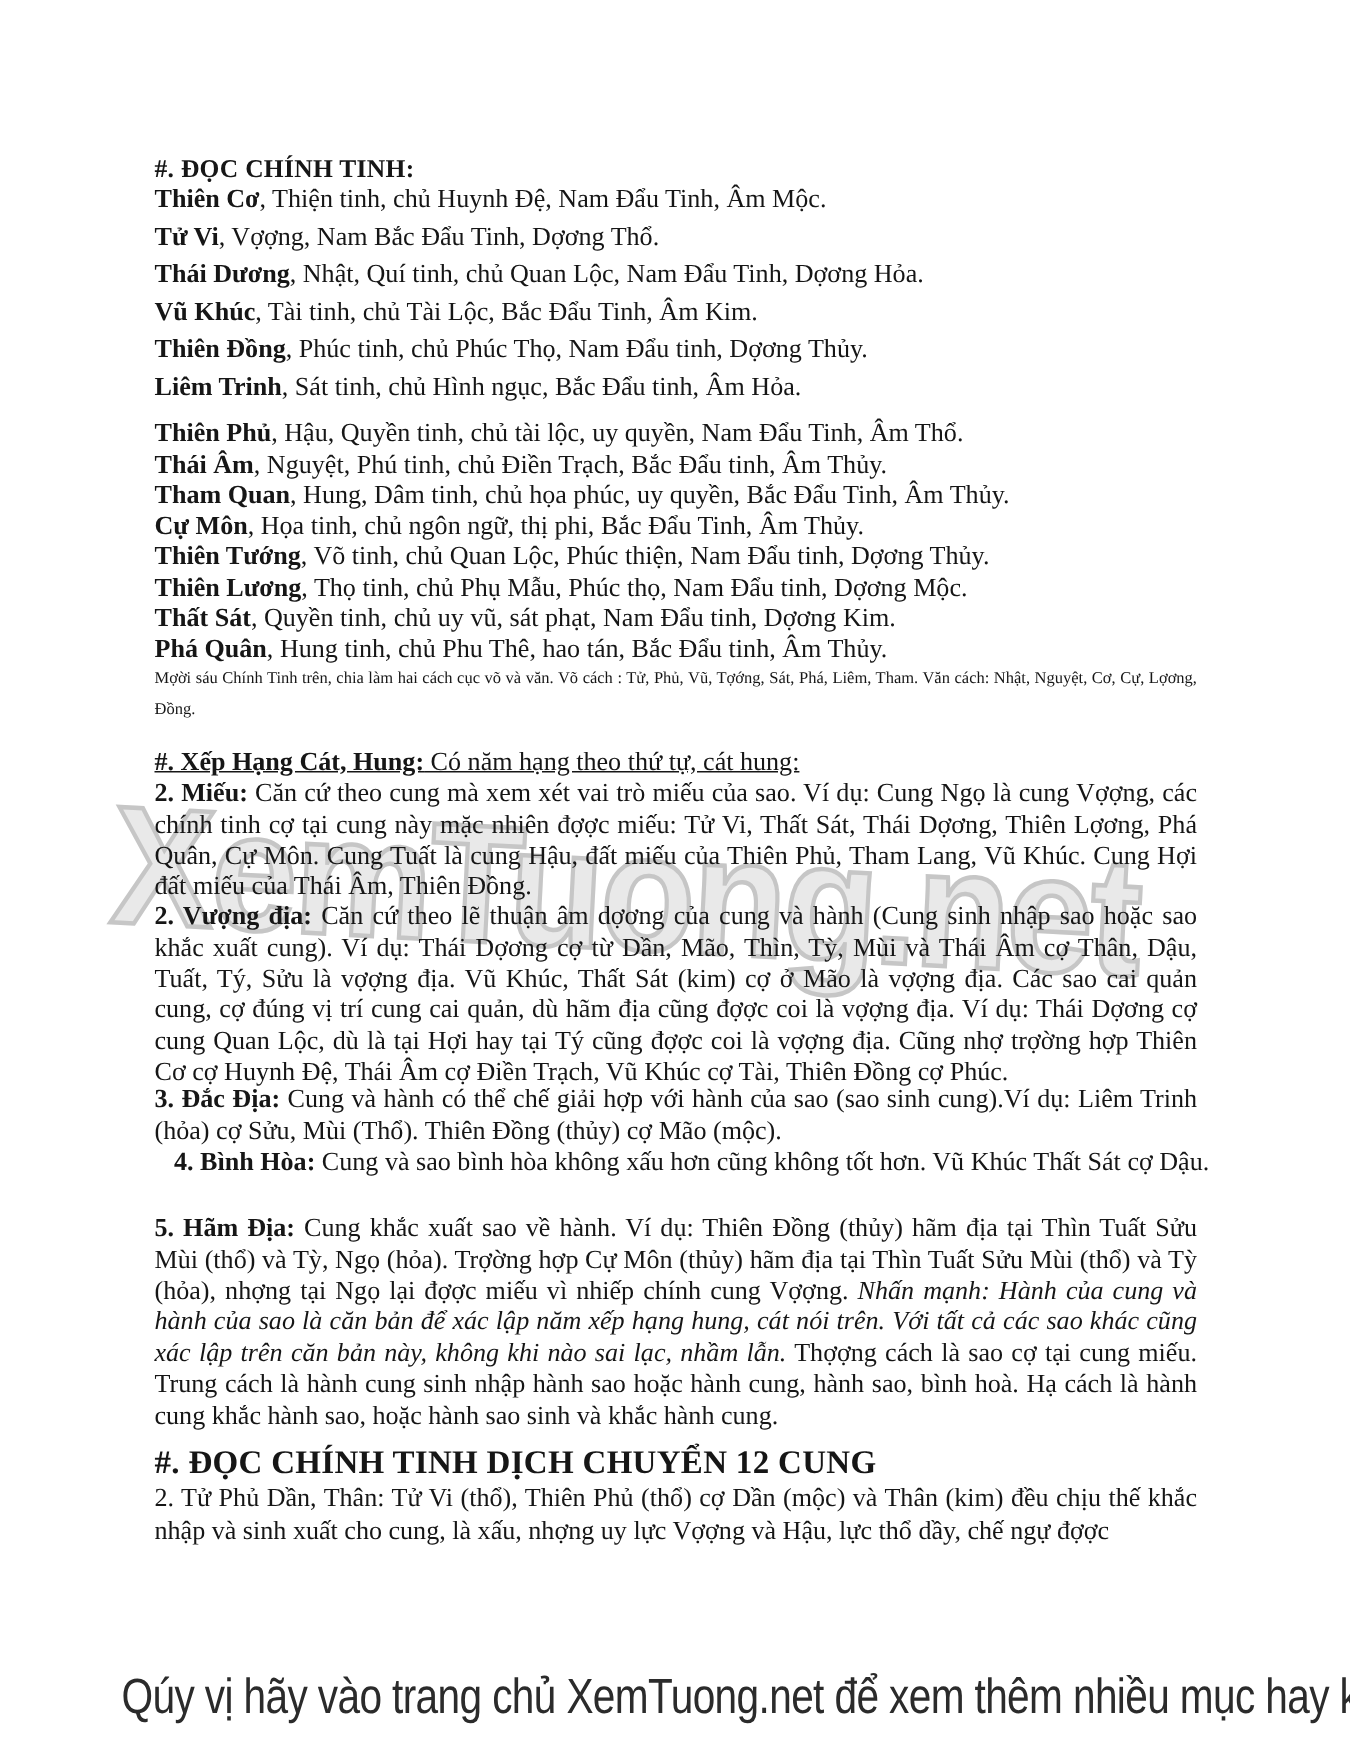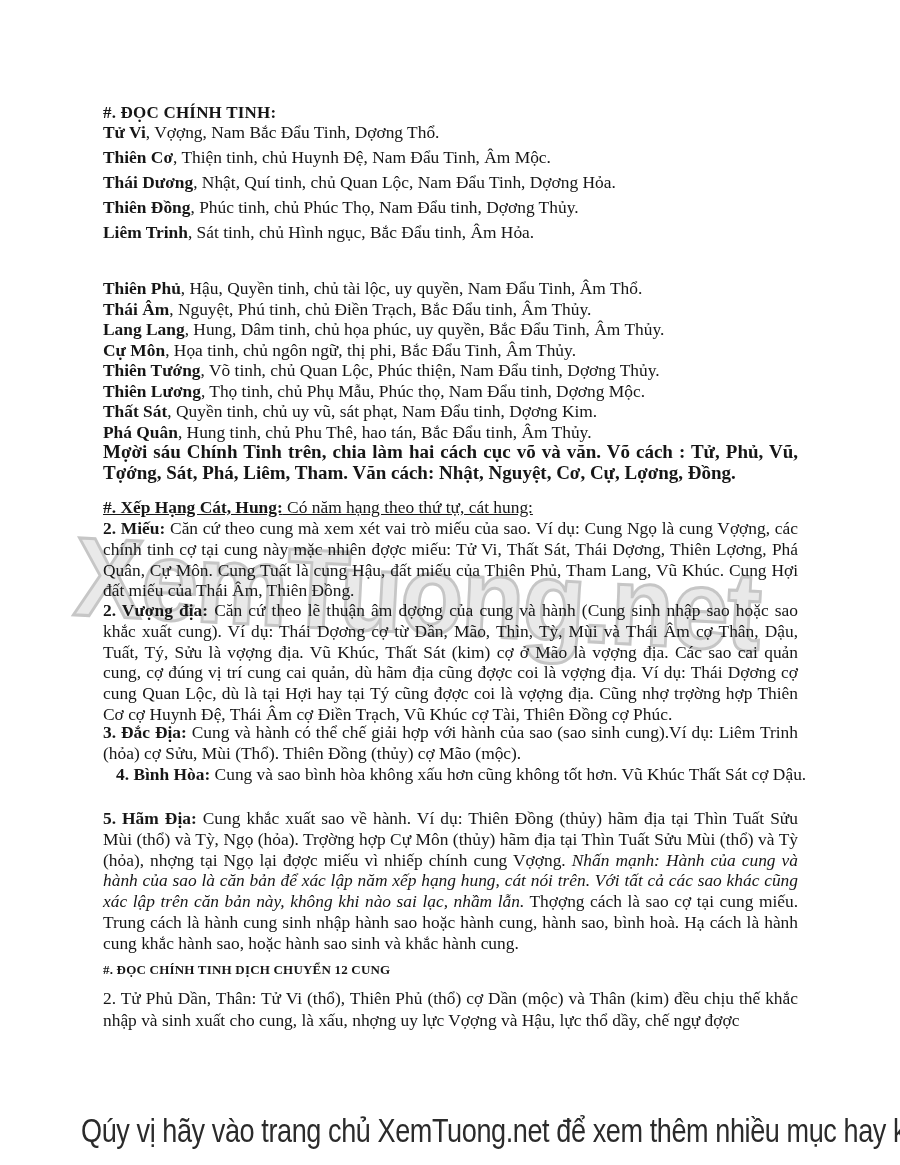--- a/index.html
+++ b/index.html
@@ -18,22 +18,22 @@
   .starlist .line{white-space:nowrap;}
   .lh25 .line{line-height:25px;}
   .lh205{line-height:20.5px;}
   .lh205 .line{line-height:20.5px;}
   b{font-weight:bold;}
   p.para{
     margin:0;font-size:17.4px;line-height:20.8px;
     text-align:justify;text-justify:inter-word;
   }
   p.note{
-    margin:0;font-size:19px;line-height:20.5px;
-    text-align:justify;text-justify:inter-word;font-weight:bold;
+    margin:0;font-size:11px;line-height:20.5px;
+    text-align:justify;text-justify:inter-word;
   }
   p.para i{}
   .final-para{
     margin:0;font-size:17.4px;line-height:21.5px;
     text-align:justify;text-justify:inter-word;
   }
   .watermark{
     left:78px;top:512px;width:780px;
     font-family:"Liberation Sans", sans-serif;
     font-weight:bold;font-size:112px;white-space:nowrap;
@@ -53,48 +53,49 @@
   }
 </style>
 </head>
 <body>
 
 <div class="abs watermark">XemTuong.net</div>
 
 <div class="abs content layer h-main" style="top:103px;">#. ĐỌC CHÍNH TINH:</div>
 
 <div class="abs content layer starlist lh25" style="top:120px;">
+  <div class="line"><b>Thiên Cơ</b><span>, Thiện tinh, chủ Huynh Đệ, Nam Đẩu Tinh, Âm Mộc.</span></div>
   <div class="line"><b>Tử Vi</b><span>, Vợợng, Nam Bắc Đẩu Tinh, Dợơng Thổ.</span></div>
-  <div class="line"><b>Thiên Cơ</b><span>, Thiện tinh, chủ Huynh Đệ, Nam Đẩu Tinh, Âm Mộc.</span></div>
   <div class="line"><b>Thái Dương</b><span>, Nhật, Quí tinh, chủ Quan Lộc, Nam Đẩu Tinh, Dợơng Hỏa.</span></div>
+  <div class="line"><b>Vũ Khúc</b><span>, Tài tinh, chủ Tài Lộc, Bắc Đẩu Tinh, Âm Kim.</span></div>
   <div class="line"><b>Thiên Đồng</b><span>, Phúc tinh, chủ Phúc Thọ, Nam Đẩu tinh, Dợơng Thủy.</span></div>
   <div class="line"><b>Liêm Trinh</b><span>, Sát tinh, chủ Hình ngục, Bắc Đẩu tinh, Âm Hỏa.</span></div>
 </div>
 
 <div class="abs content layer starlist lh205" style="top:278px;">
   <div class="line"><b>Thiên Phủ</b><span>, Hậu, Quyền tinh, chủ tài lộc, uy quyền, Nam Đẩu Tinh, Âm Thổ.</span></div>
   <div class="line"><b>Thái Âm</b><span>, Nguyệt, Phú tinh, chủ Điền Trạch, Bắc Đẩu tinh, Âm Thủy.</span></div>
-  <div class="line"><b>Lang Lang</b><span>, Hung, Dâm tinh, chủ họa phúc, uy quyền, Bắc Đẩu Tinh, Âm Thủy.</span></div>
+  <div class="line"><b>Tham Quan</b><span>, Hung, Dâm tinh, chủ họa phúc, uy quyền, Bắc Đẩu Tinh, Âm Thủy.</span></div>
   <div class="line"><b>Cự Môn</b><span>, Họa tinh, chủ ngôn ngữ, thị phi, Bắc Đẩu Tinh, Âm Thủy.</span></div>
   <div class="line"><b>Thiên Tướng</b><span>, Võ tinh, chủ Quan Lộc, Phúc thiện, Nam Đẩu tinh, Dợơng Thủy.</span></div>
   <div class="line"><b>Thiên Lương</b><span>, Thọ tinh, chủ Phụ Mẫu, Phúc thọ, Nam Đẩu tinh, Dợơng Mộc.</span></div>
   <div class="line"><b>Thất Sát</b><span>, Quyền tinh, chủ uy vũ, sát phạt, Nam Đẩu tinh, Dợơng Kim.</span></div>
   <div class="line"><b>Phá Quân</b><span>, Hung tinh, chủ Phu Thê, hao tán, Bắc Đẩu tinh, Âm Thủy.</span></div>
   <p class="note">Mợời sáu Chính Tinh trên, chia làm hai cách cục võ và văn. Võ cách : Tử, Phủ, Vũ, Tợớng, Sát, Phá, Liêm, Tham. Văn cách: Nhật, Nguyệt, Cơ, Cự, Lợơng, Đồng.</p>
 </div>
 
 <p class="abs content layer para" style="top:497px;text-decoration:underline;"><b>#. Xếp Hạng Cát, Hung:</b><span> Có năm hạng theo thứ tự, cát hung:</span></p>
 
 <p class="abs content layer para" style="top:518px;"><b>2. Miếu:</b><span> Căn cứ theo cung mà xem xét vai trò miếu của sao. Ví dụ: Cung Ngọ là cung Vợợng, các chính tinh cợ tại cung này mặc nhiên đợợc miếu: Tử Vi, Thất Sát, Thái Dợơng, Thiên Lợơng, Phá Quân, Cự Môn. Cung Tuất là cung Hậu, đất miếu của Thiên Phủ, Tham Lang, Vũ Khúc. Cung Hợi đất miếu của Thái Âm, Thiên Đồng.</span></p>
 
 <p class="abs content layer para" style="top:600px;"><b>2. Vượng địa:</b><span> Căn cứ theo lẽ thuận âm dợơng của cung và hành (Cung sinh nhập sao hoặc sao khắc xuất cung). Ví dụ: Thái Dợơng cợ từ Dần, Mão, Thìn, Tỳ, Mùi và Thái Âm cợ Thân, Dậu, Tuất, Tý, Sửu là vợợng địa. Vũ Khúc, Thất Sát (kim) cợ ở Mão là vợợng địa. Các sao cai quản cung, cợ đúng vị trí cung cai quản, dù hãm địa cũng đợợc coi là vợợng địa. Ví dụ: Thái Dợơng cợ cung Quan Lộc, dù là tại Hợi hay tại Tý cũng đợợc coi là vợợng địa. Cũng nhợ trợờng hợp Thiên Cơ cợ Huynh Đệ, Thái Âm cợ Điền Trạch, Vũ Khúc cợ Tài, Thiên Đồng cợ Phúc.</span></p>
 
 <p class="abs content layer para" style="top:722px;"><b>3. Đắc Địa:</b><span> Cung và hành có thể chế giải hợp với hành của sao (sao sinh cung).Ví dụ: Liêm Trinh (hỏa) cợ Sửu, Mùi (Thổ). Thiên Đồng (thủy) cợ Mão (mộc).</span></p>
 
 <p class="abs content layer para" style="top:764px;margin-left:13px;"><b>4. Bình Hòa:</b><span> Cung và sao bình hòa không xấu hơn cũng không tốt hơn. Vũ Khúc Thất Sát cợ Dậu.</span></p>
 
 <p class="abs content layer para" style="top:808px;"><b>5. Hãm Địa:</b><span> Cung khắc xuất sao về hành. Ví dụ: Thiên Đồng (thủy) hãm địa tại Thìn Tuất Sửu Mùi (thổ) và Tỳ, Ngọ (hỏa). Trợờng hợp Cự Môn (thủy) hãm địa tại Thìn Tuất Sửu Mùi (thổ) và Tỳ (hỏa), nhợng tại Ngọ lại đợợc miếu vì nhiếp chính cung Vợợng. </span><i>Nhấn mạnh: Hành của cung và hành của sao là căn bản để xác lập năm xếp hạng hung, cát nói trên. Với tất cả các sao khác cũng xác lập trên căn bản này, không khi nào sai lạc, nhầm lẫn.</i><span> Thợợng cách là sao cợ tại cung miếu. Trung cách là hành cung sinh nhập hành sao hoặc hành cung, hành sao, bình hoà. Hạ cách là hành cung khắc hành sao, hoặc hành sao sinh và khắc hành cung.</span></p>
 
-<div class="abs content layer h-main" style="top:962px;font-size:13px;">#. ĐỌC CHÍNH TINH DỊCH CHUYỂN 12 CUNG</div>
+<div class="abs content layer h-main" style="top:962px;font-size:22px;">#. ĐỌC CHÍNH TINH DỊCH CHUYỂN 12 CUNG</div>
 
 <p class="abs content layer final-para" style="top:988px;">2. Tử Phủ Dần, Thân: Tử Vi (thổ), Thiên Phủ (thổ) cợ Dần (mộc) và Thân (kim) đều chịu thế khắc nhập và sinh xuất cho cung, là xấu, nhợng uy lực Vợợng và Hậu, lực thổ dầy, chế ngự đợợc</p>
 
 <div class="abs footer">Qúy vị hãy vào trang chủ XemTuong.net để xem thêm nhiều mục hay khác</div>
 
 </body></html>

